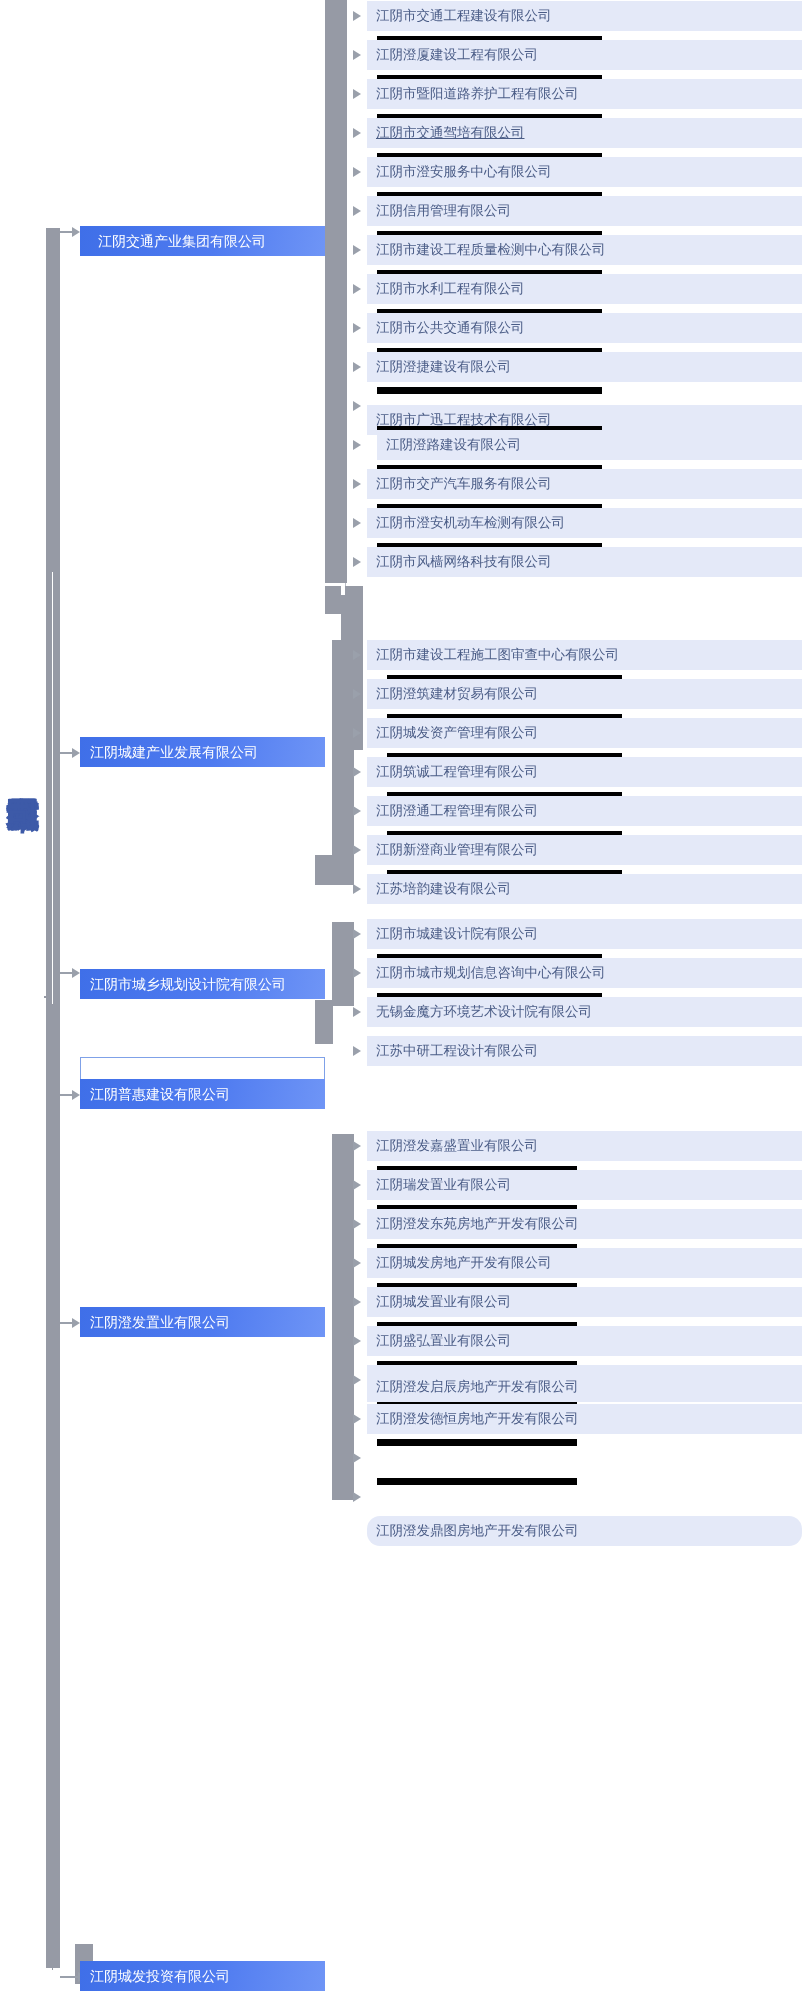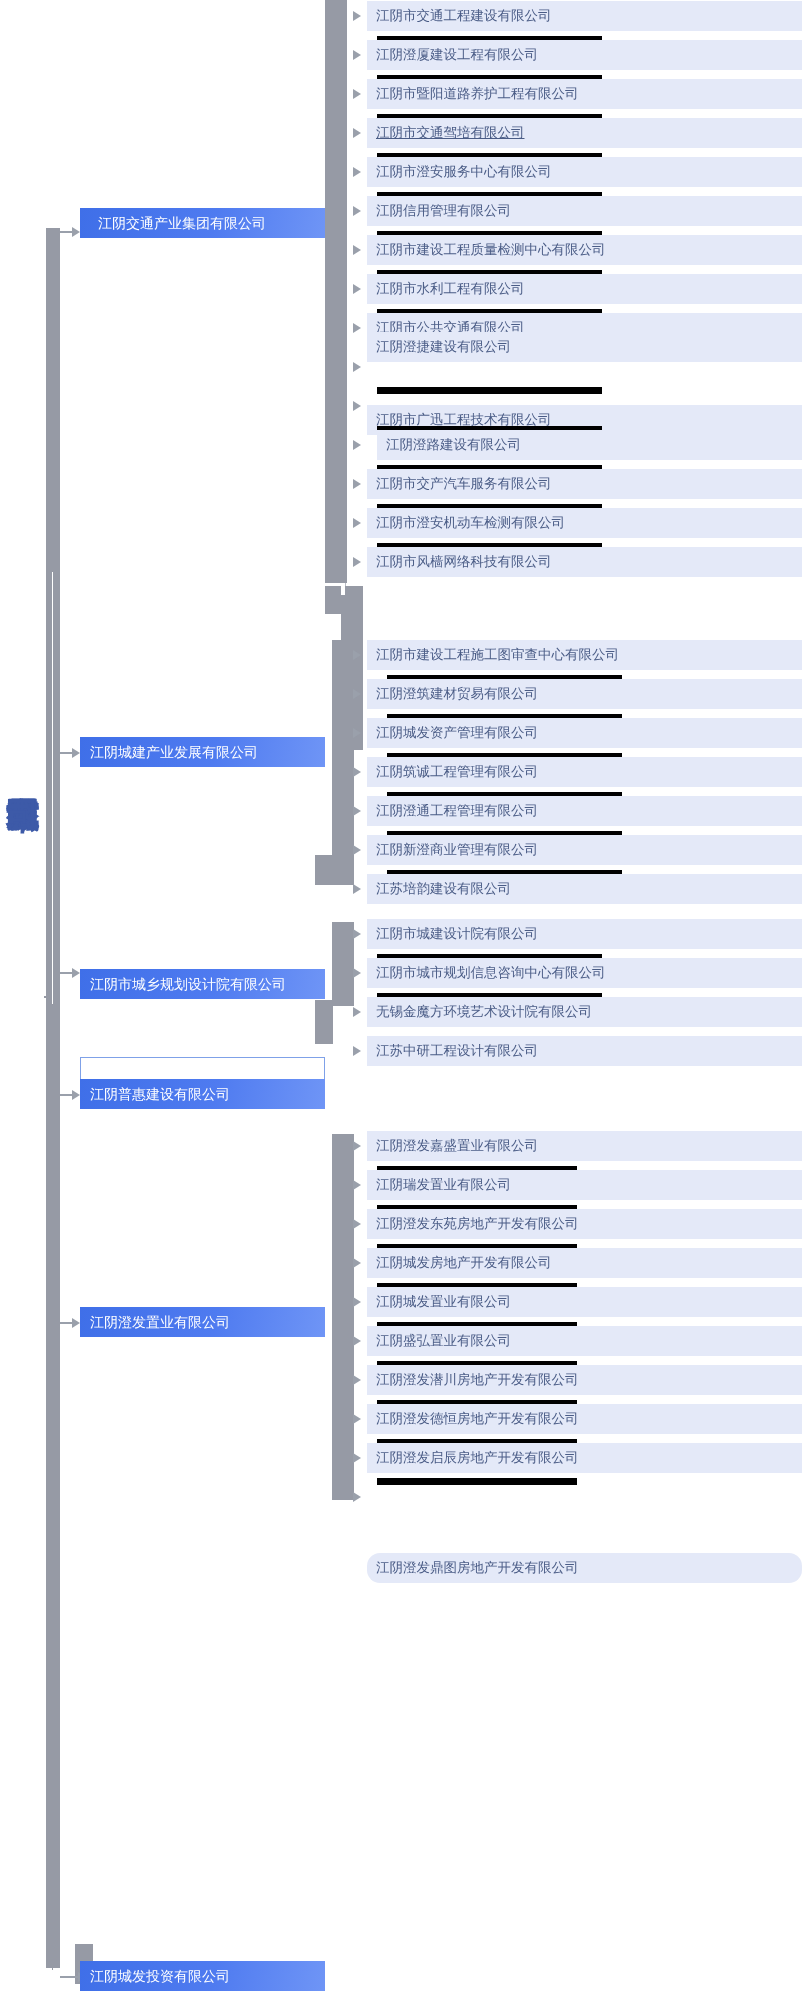--- a/index.html
+++ b/index.html
@@ -110,21 +110,21 @@
 
   <div class="spine" style="left:46px;top:228px;width:14px;height:1320px;"></div>
   <div class="hairline" style="left:52px;top:572px;width:1px;height:432px;background:#ffffff;"></div>
   <div class="spine" style="left:46px;top:1548px;width:14px;height:420px;"></div>
   <div class="hairline" style="left:52px;top:1930px;width:1px;height:40px;background:#969aa5;"></div>
 
   <div class="spine" style="left:44px;top:996px;width:8px;height:2px;"></div>
 
   <div class="arrow-stem" style="left:60px;top:231px;width:14px;"></div>
   <div class="arrow" style="left:72px;top:227px;"></div>
-  <div class="l1box" style="top:208px;padding-left:18px;">江阴交通产业集团有限公司</div>
+  <div class="l1box" style="top:226px;padding-left:18px;">江阴交通产业集团有限公司</div>
 
   <div class="spine" style="left:325px;top:0px;width:22px;height:583px;"></div>
 
   <div class="spine" style="left:341px;top:595px;width:22px;height:155px;"></div>
   <div class="hairline" style="left:345px;top:583px;width:1px;height:12px;"></div>
 
   <div class="spine" style="left:325px;top:586px;width:16px;height:28px;"></div>
   <div class="spine" style="left:345px;top:586px;width:18px;height:12px;"></div>
   <div class="spine" style="left:345px;top:602px;width:18px;height:12px;"></div>
 
@@ -158,21 +158,21 @@
 
   <div class="arrow" style="left:353px;top:284px;"></div>
   <div class="l2box" style="top:274px;">江阴市水利工程有限公司</div>
   <div class="redact" style="left:377px;top:309px;width:225px;"></div>
 
   <div class="arrow" style="left:353px;top:323px;"></div>
   <div class="l2box" style="top:313px;">江阴市公共交通有限公司</div>
   <div class="redact" style="left:377px;top:348px;width:225px;"></div>
 
   <div class="arrow" style="left:353px;top:362px;"></div>
-  <div class="l2box" style="top:332px;">江阴澄捷建设有限公司</div>
+  <div class="l2box" style="top:352px;">江阴澄捷建设有限公司</div>
   <div class="redact" style="left:377px;top:387px;width:225px;"></div>
 
   <div class="arrow" style="left:353px;top:401px;"></div>
   <div class="l2box" style="top:405px;">江阴市广迅工程技术有限公司</div>
   <div class="redact" style="left:377px;top:426px;width:225px;"></div>
 
   <div class="arrow" style="left:353px;top:440px;"></div>
   <div class="l2box" style="top:430px;margin-left:10px;">江阴澄路建设有限公司</div>
   <div class="redact" style="left:377px;top:465px;width:225px;"></div>
 
@@ -281,24 +281,24 @@
 
   <div class="arrow" style="left:353px;top:1375px;"></div>
   <div class="l2box" style="top:1365px;">江阴澄发潜川房地产开发有限公司</div>
   <div class="redact" style="left:377px;top:1400px;width:200px;"></div>
 
   <div class="arrow" style="left:353px;top:1414px;"></div>
   <div class="l2box" style="top:1404px;">江阴澄发德恒房地产开发有限公司</div>
   <div class="redact" style="left:377px;top:1439px;width:200px;"></div>
 
   <div class="arrow" style="left:353px;top:1453px;"></div>
-  <div class="l2box" style="top:1443px;">江阴澄发启辰房地产开发有限公司</div>
+  <div class="l2box" style="top:1372px;">江阴澄发启辰房地产开发有限公司</div>
   <div class="redact" style="left:377px;top:1478px;width:200px;"></div>
 
   <div class="arrow" style="left:353px;top:1492px;"></div>
-  <div class="l2box" style="top:1553px;border-radius:13px;">江阴澄发鼎图房地产开发有限公司</div>
+  <div class="l2box" style="top:1516px;border-radius:13px;">江阴澄发鼎图房地产开发有限公司</div>
 
   <div class="spine" style="left:75px;top:1944px;width:18px;height:40px;"></div>
   <div class="arrow-stem" style="left:60px;top:1976px;width:22px;"></div>
   <div class="arrow" style="left:78px;top:1972px;"></div>
   <div class="l1box" style="top:1961px;">江阴城发投资有限公司</div>
 
 </div>
 
 </body></html>

